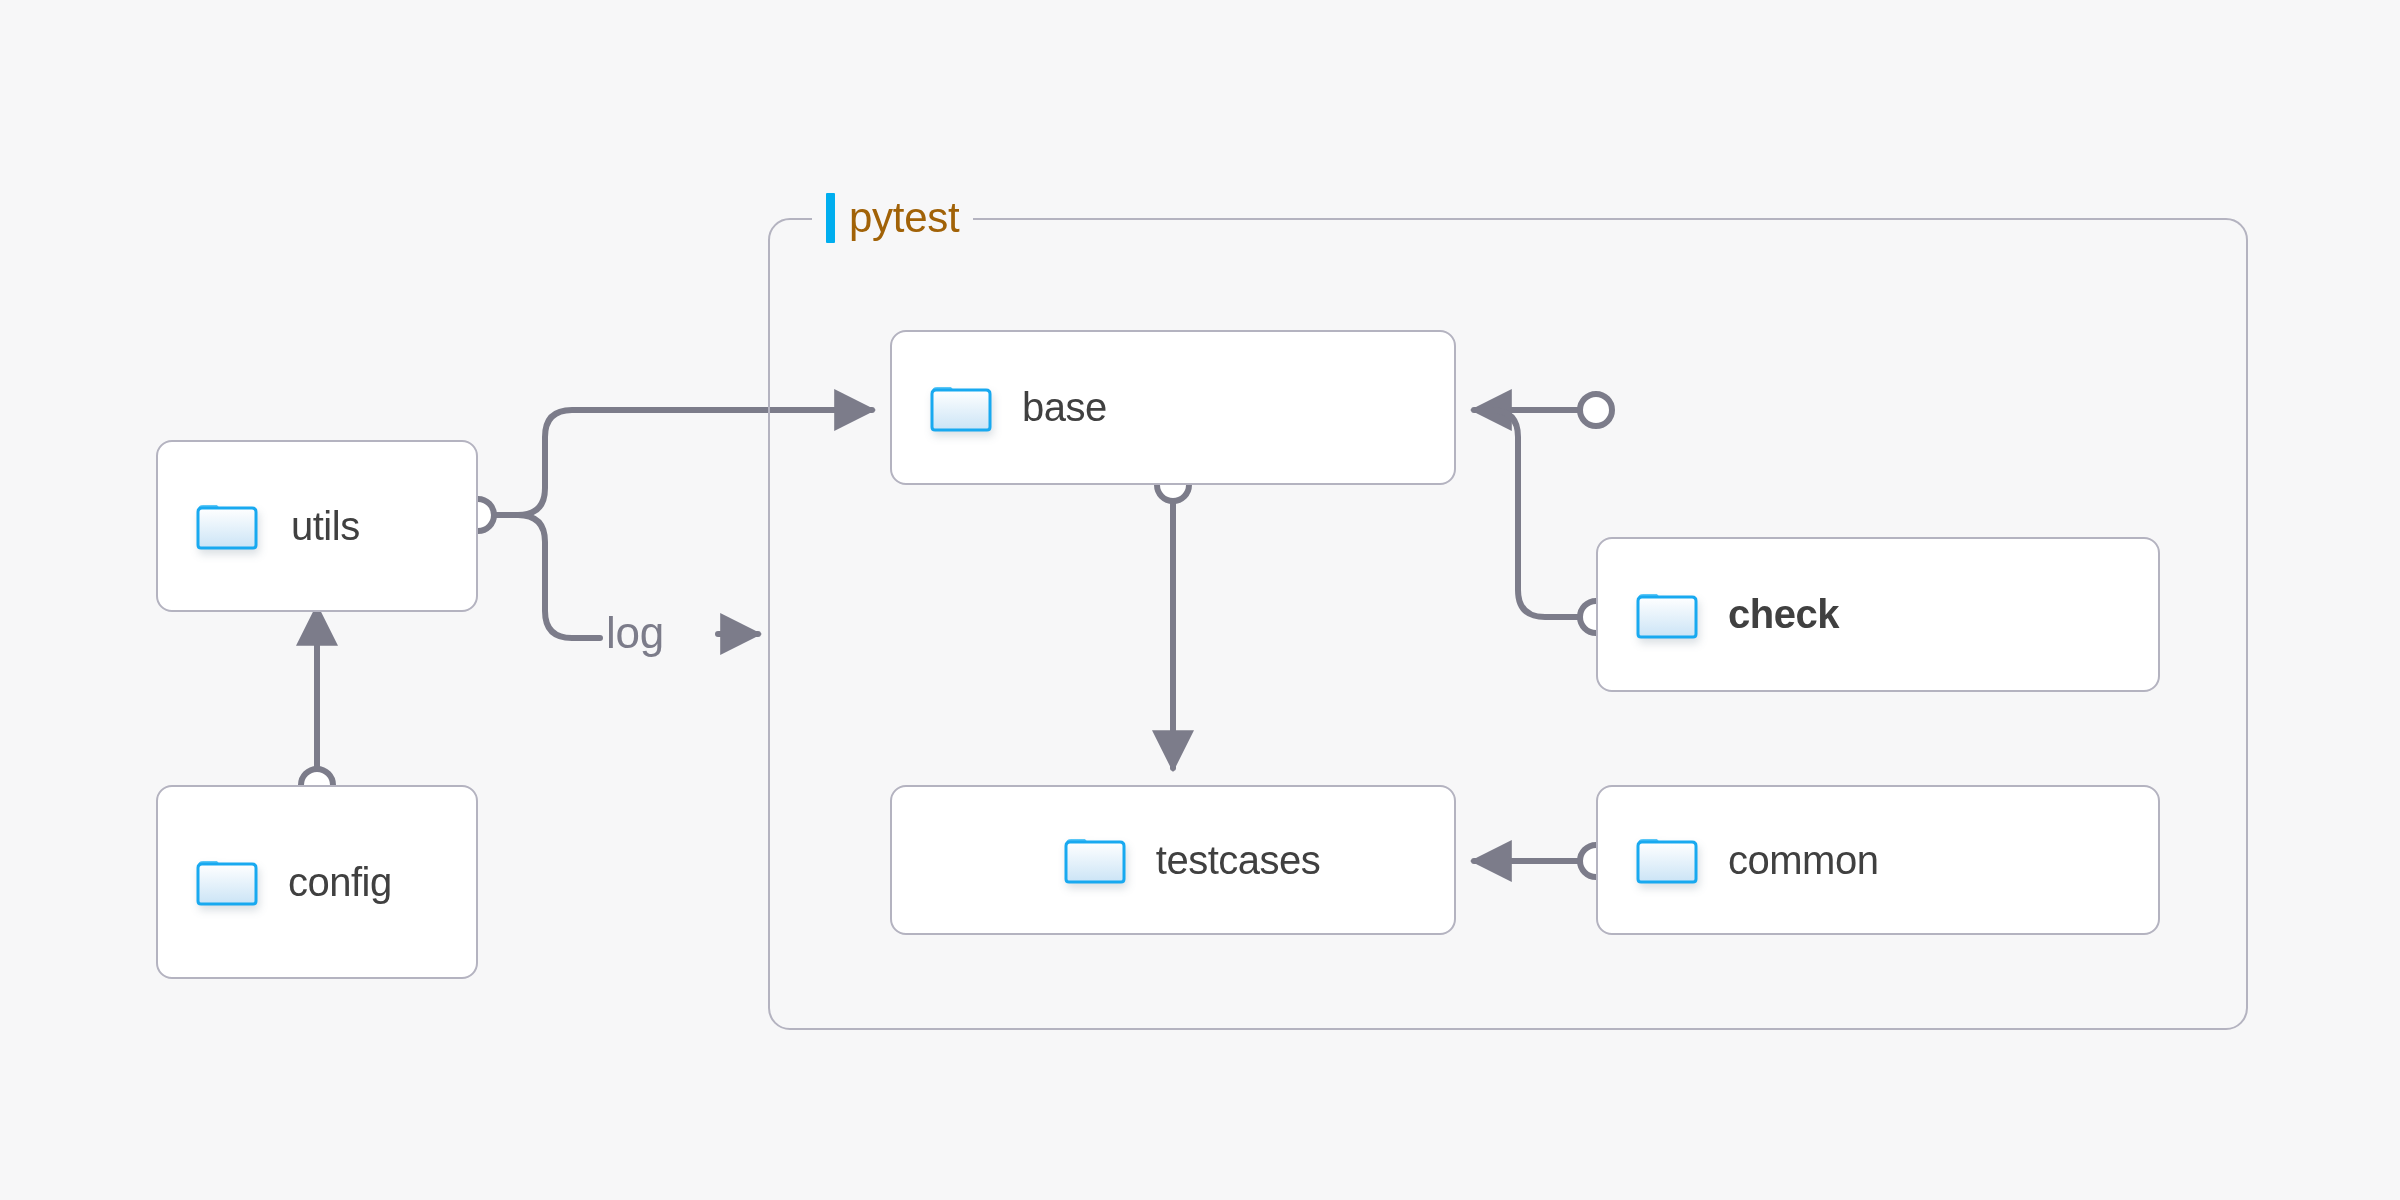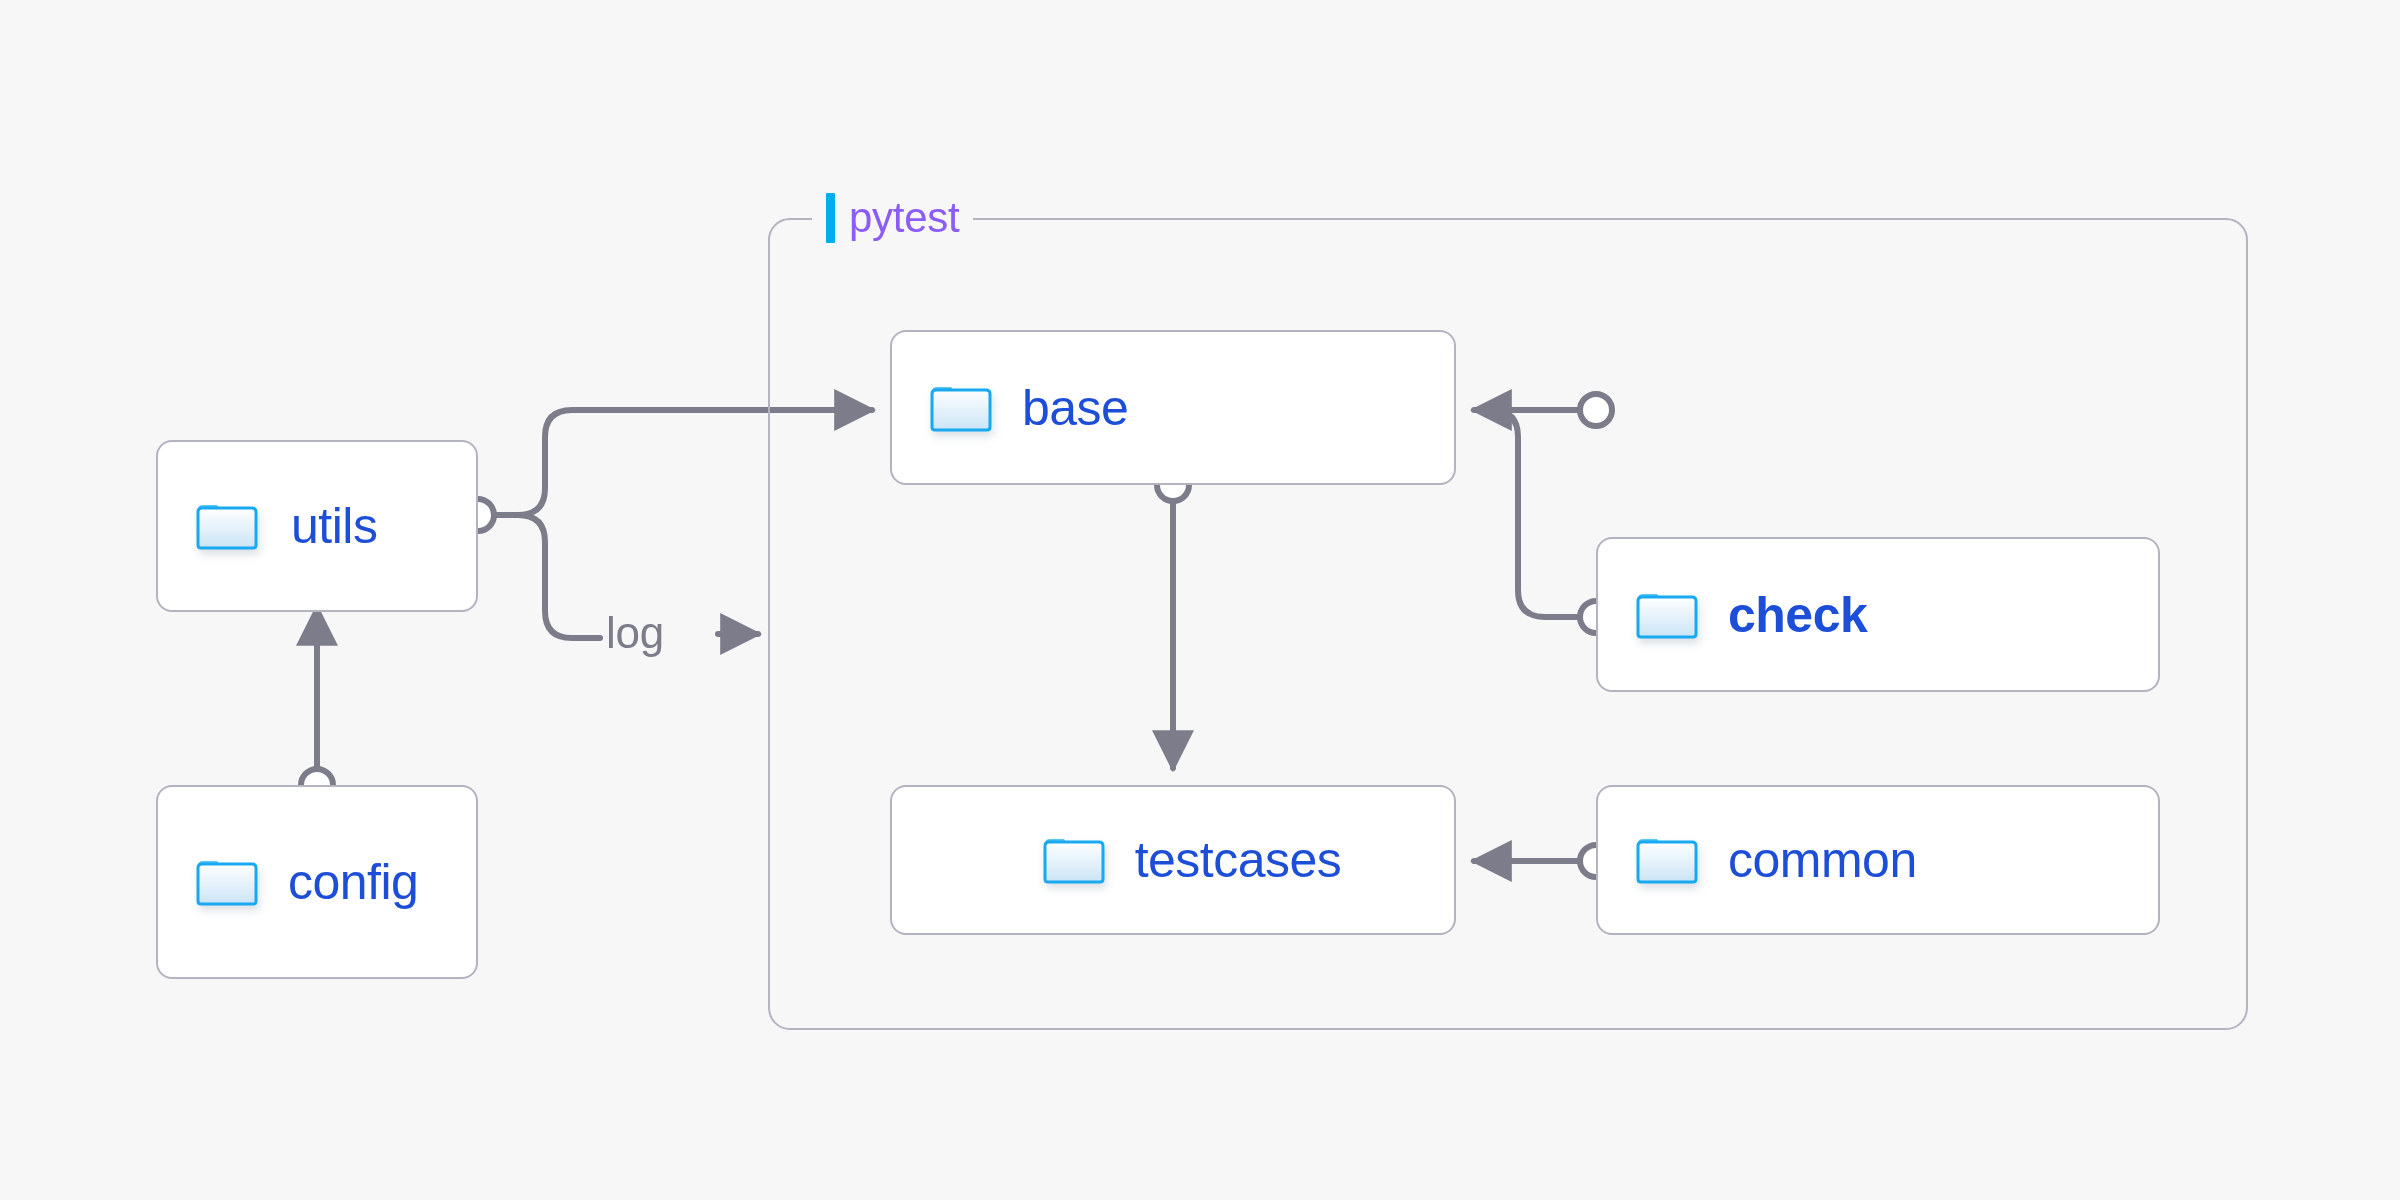--- a/index.html
+++ b/index.html
@@ -44,40 +44,40 @@
   }
   .group-accent-bar {
     width: 9px;
     height: 50px;
     background: #00aeef;
     border-radius: 1px;
     flex: 0 0 auto;
   }
   .group-label-text {
     font-size: 42px;
-    color: #8b5cf6;
+    color: #a16207;
     letter-spacing: -0.3px;
     white-space: nowrap;
   }
 
   
   .node {
     position: absolute;
     box-sizing: border-box;
     background: #ffffff;
     border: 2px solid #b4b3c0;
     border-radius: 16px;
     display: flex;
     align-items: center;
     padding-left: 38px;
     gap: 30px;
   }
   .node-label {
-    font-size: 50px;
-    color: #1d4ed8;
+    font-size: 40px;
+    color: #404040;
     letter-spacing: -0.5px;
     white-space: nowrap;
   }
 
   
   .folder-icon {
     flex: 0 0 auto;
     width: 62px;
     height: 50px;
     position: relative;

